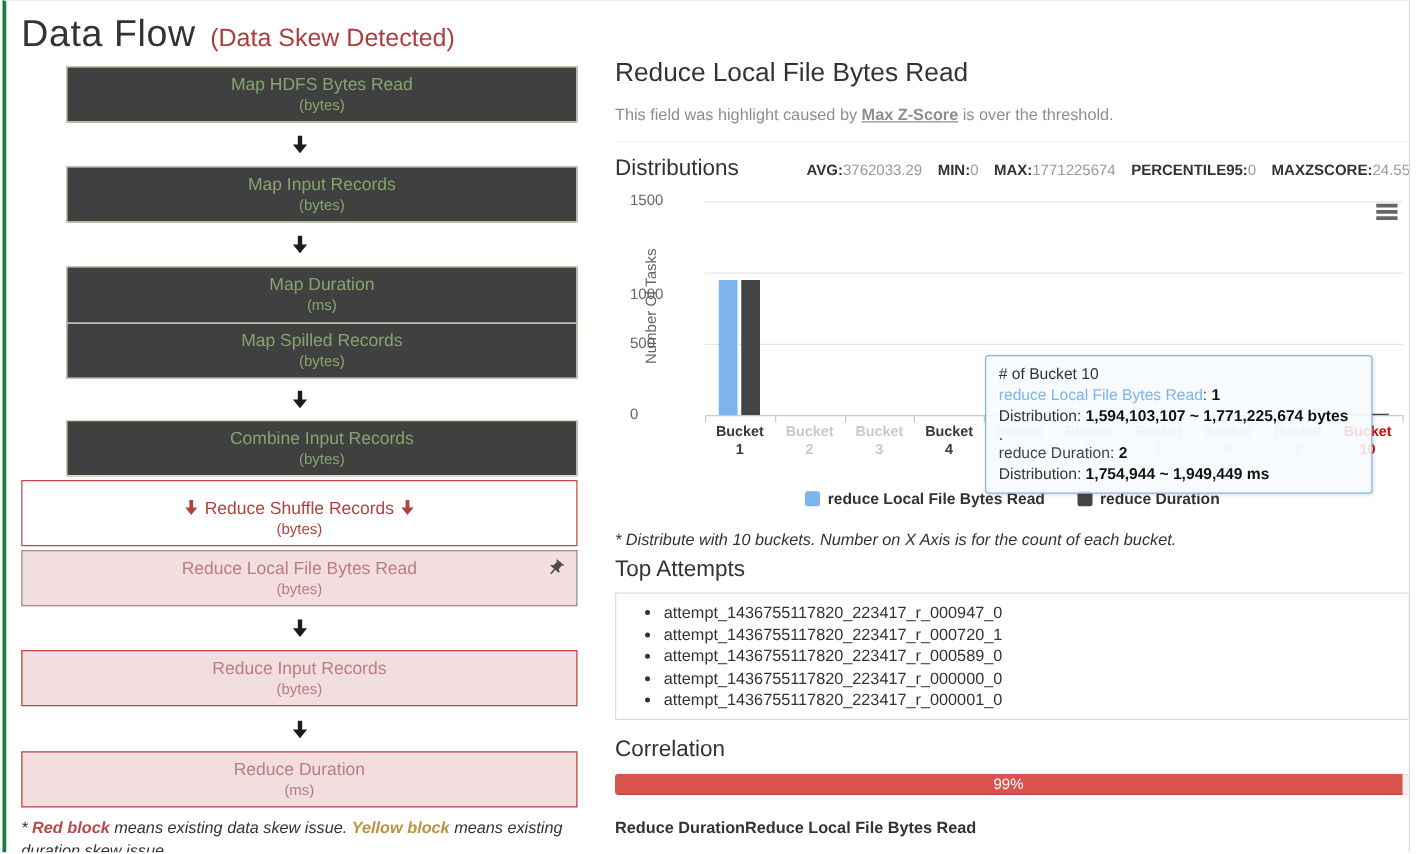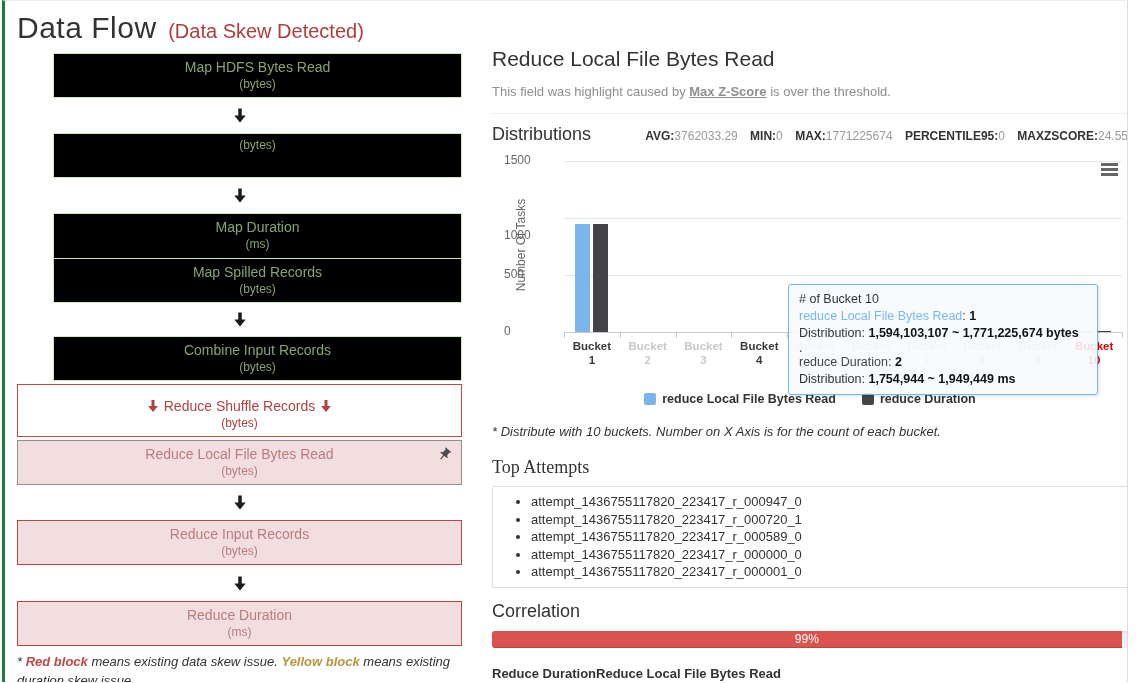--- a/index.html
+++ b/index.html
@@ -7,21 +7,21 @@
   .page{position:relative;width:1122px;height:681px;margin-left:2px;border-left:3px solid #15803d;border-right:1px solid #ddd;border-top:1px solid #eee;background:#fff;overflow:hidden;}
 
   
   .left-col{position:absolute;left:12px;top:0;width:445px;}
   .page-header{margin-top:10px;height:42px;white-space:nowrap;}
   .page-title{font-size:30px;color:#333;display:inline;font-weight:500;letter-spacing:.5px;}
   .skew-status{font-size:20px;color:#ad3e3e;display:inline;margin-left:8px;}
   .block{box-sizing:border-box;text-align:center;padding:4px 0 5px;border:1px solid;min-height:45px;cursor:pointer;position:relative;}
   .block .blk-label{font-size:14px;line-height:19px;}
   .block .blk-unit{font-size:12px;line-height:15px;}
-  .block.green{background:#000000;border-color:#d2e6c2;color:#86a470;margin-left:36px;}
+  .block.green{background:#404040;border-color:#d2e6c2;color:#86a470;margin-left:36px;}
   .block.pink{background:#f2dede;border-color:#bf4543;color:#b97c7f;}
   .block.pinned{border-color:#9b8c8c;}
   .block.alert{background:#fff;border-color:#c74842;color:#b04240;}
   .block.stack-top{border-bottom:none;}
   .block.tight{margin-top:3px;}
   .gap{height:35px;display:flex;align-items:center;justify-content:center;}
   .gap svg{display:block;}
   .pin-wrap{position:absolute;right:9px;top:6px;}
   .inline-arrow{vertical-align:-2px;margin:0 5px;}
   .flow-note{margin-top:6px;font-style:italic;font-size:13px;color:#333;line-height:19px;}
@@ -59,21 +59,21 @@
     border:1px solid #7cb5ec;border-radius:3px;box-shadow:1px 1px 3px rgba(0,0,0,.15);
     padding:6px 10px;font-size:12.5px;color:#333;line-height:17px;}
   .tt-line b{color:#111;}
   .tt-sep{line-height:12px;}
   .legend{position:absolute;left:0;top:240px;width:100%;display:flex;justify-content:center;gap:26px;}
   .legend-item{display:flex;align-items:center;gap:6px;cursor:pointer;}
   .legend-swatch{width:12px;height:12px;border-radius:2px;}
   .legend-label{font-size:12.5px;font-weight:bold;color:#333;}
 
   .chart-note{margin:4px 0 0;font-style:italic;font-size:13px;color:#333;}
-  .attempts-h{margin-top:17px;font-family:Liberation Serif, serif;}
+  .attempts-h{margin-top:5px;}
   .attempts-box{margin-top:8px;border:1px solid #ddd;border-radius:1px;padding:6px 8px;}
   .attempts-box ul{margin:0;padding-left:30px;}
   .attempts-box li{font-size:13px;color:#333;line-height:17.5px;}
   .corr-h{margin-top:12px;}
   .progress{margin-top:9px;height:17px;background:#f0f0f0;border-radius:3px;box-shadow:inset 0 1px 2px rgba(0,0,0,.1);overflow:hidden;}
   .progress-fill{height:100%;background:#d9534f;color:#fff;font-size:12px;text-align:center;line-height:17px;box-shadow:inset 0 -1px 0 rgba(0,0,0,.15);}
   .corr-label{margin-top:18px;font-size:13px;font-weight:bold;color:#333;}
 </style>
 </head>
 <body>
@@ -98,20 +98,21 @@
       <div class="blk-label">Map HDFS Bytes Read</div>
       <div class="blk-unit">(bytes)</div>
     </div>
     <div class="gap">
       <svg width="14" height="17" viewBox="0 0 16 16">
           <use href="#dn-arrow" fill="#1c1c1c"></use>
         </svg>
     </div>
 
     <div class="block green">
+      <div class="blk-label">Map Input Records</div>
       <div class="blk-unit">(bytes)</div>
     </div>
     <div class="gap">
       <svg width="14" height="17" viewBox="0 0 16 16">
           <use href="#dn-arrow" fill="#1c1c1c"></use>
         </svg>
     </div>
 
     <div class="block green stack-top">
       <div class="blk-label">Map Duration</div>

